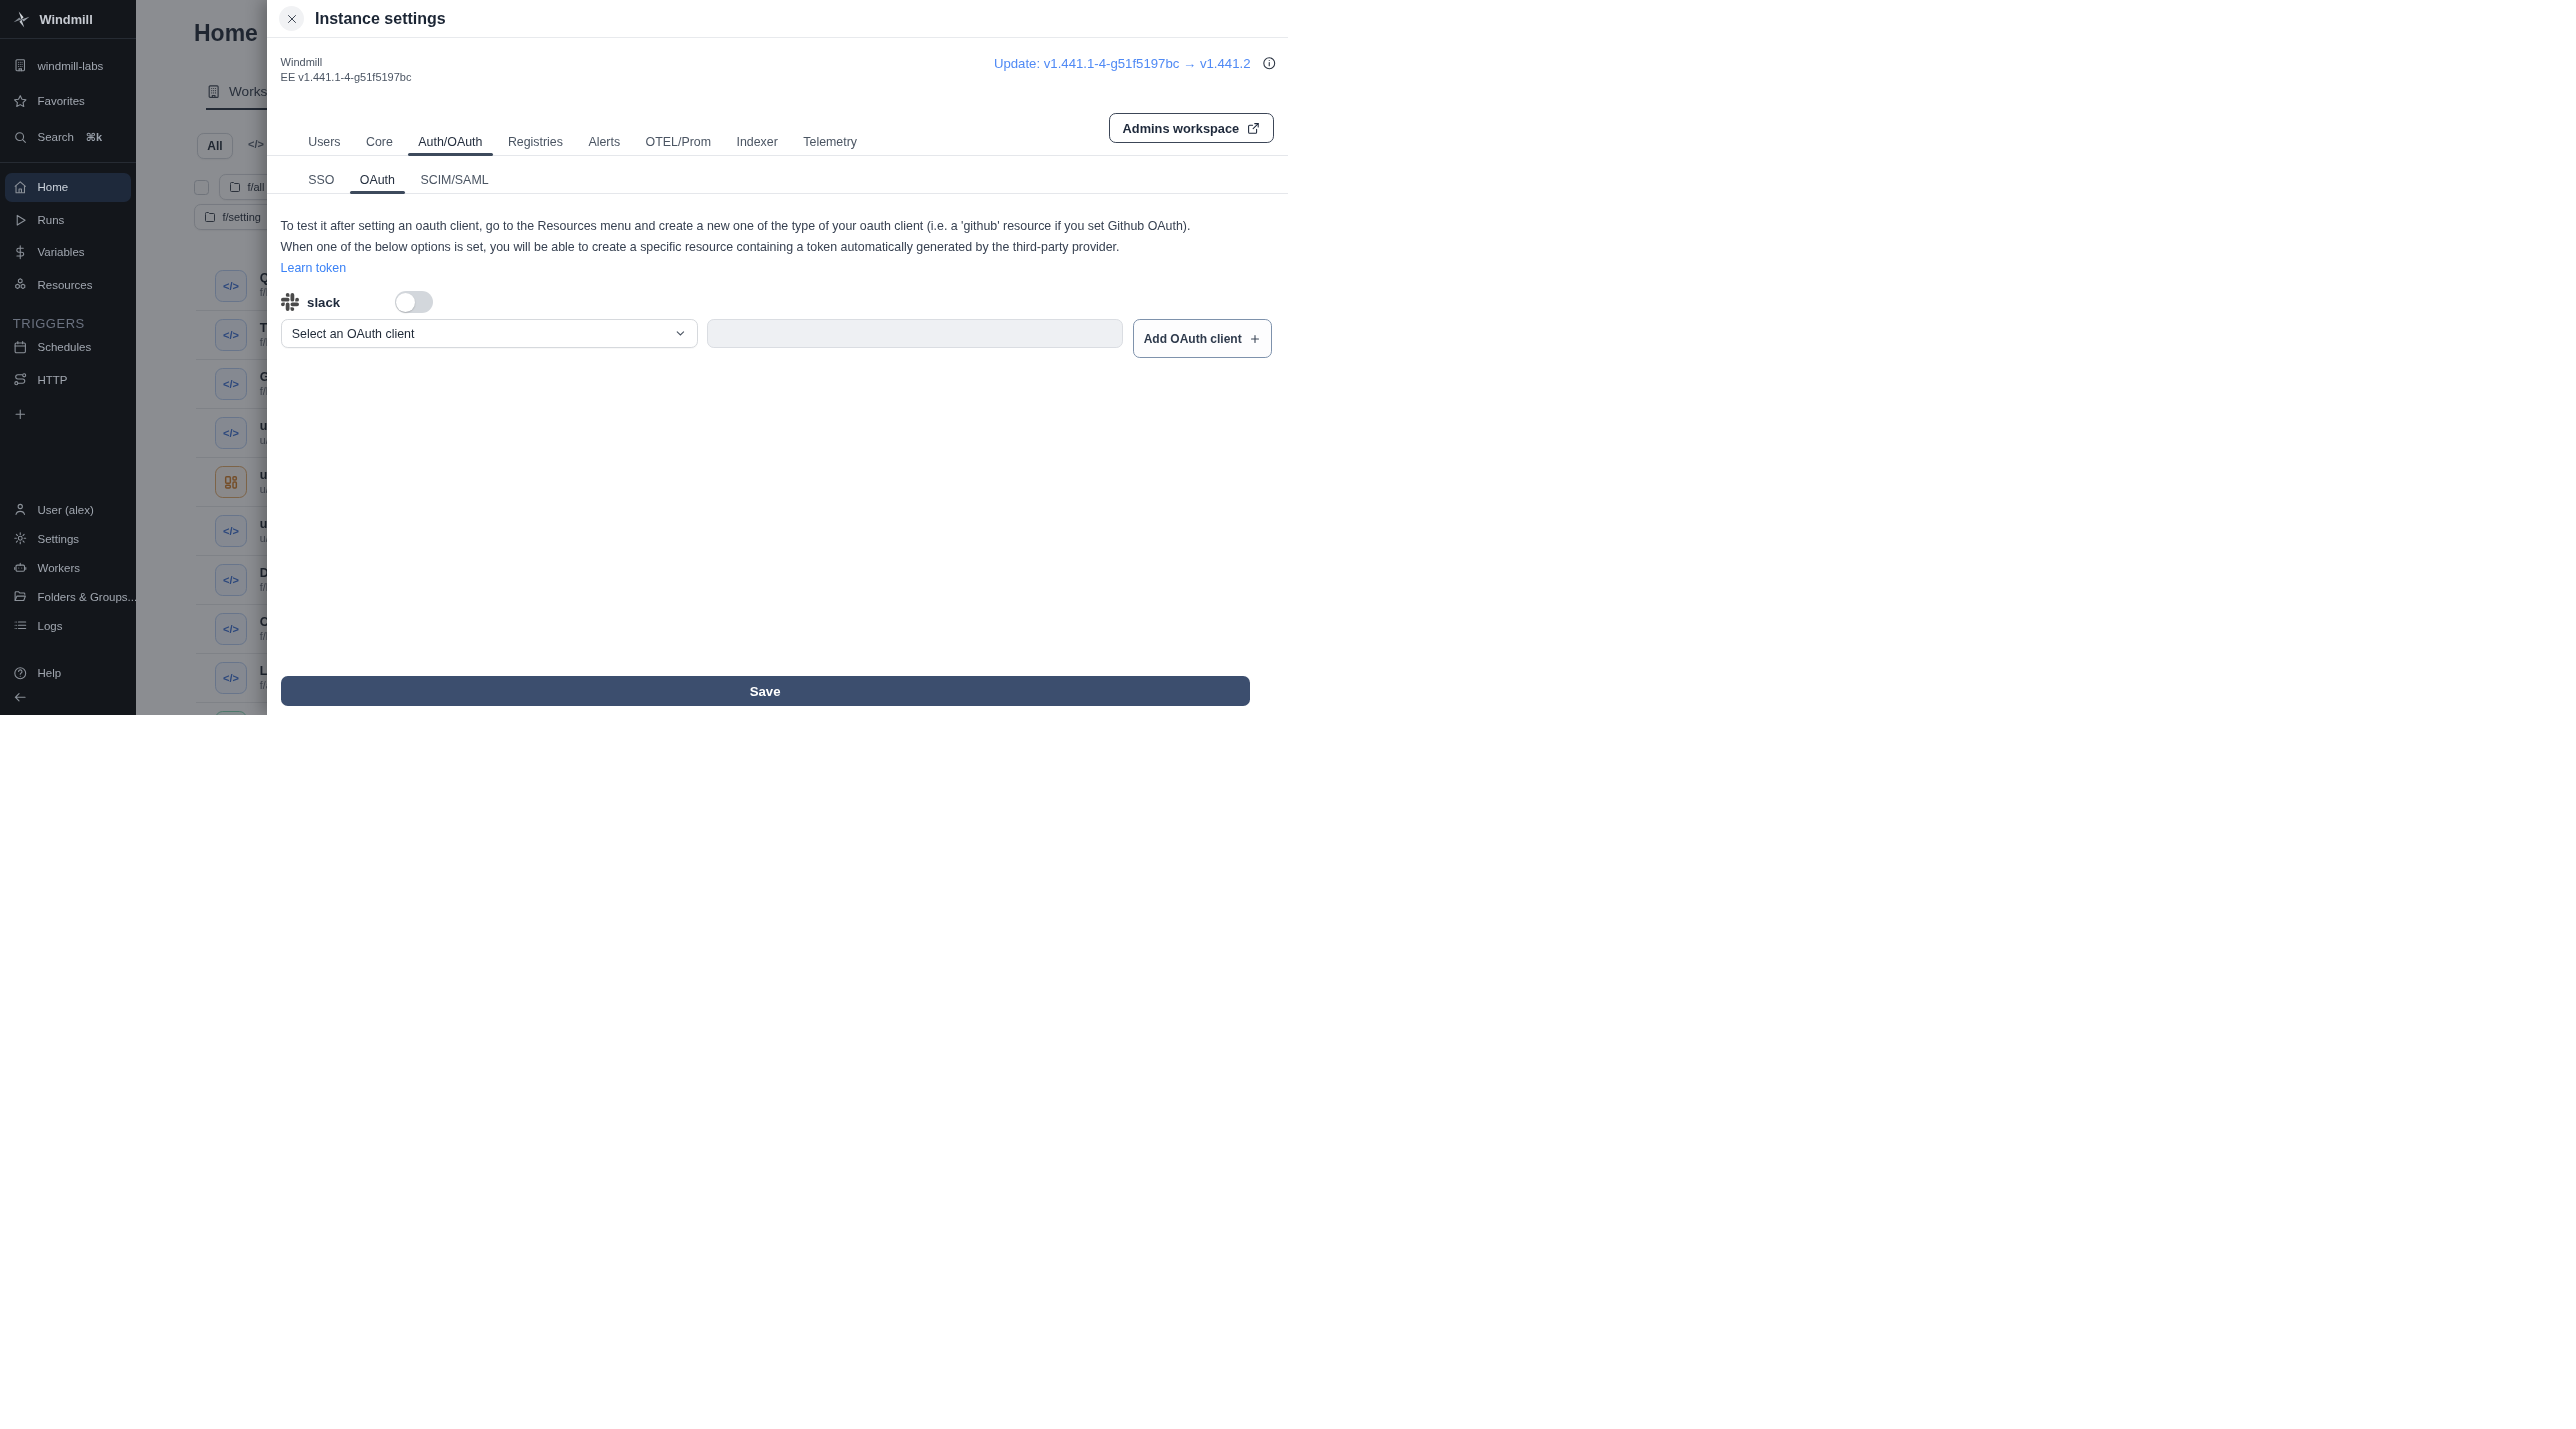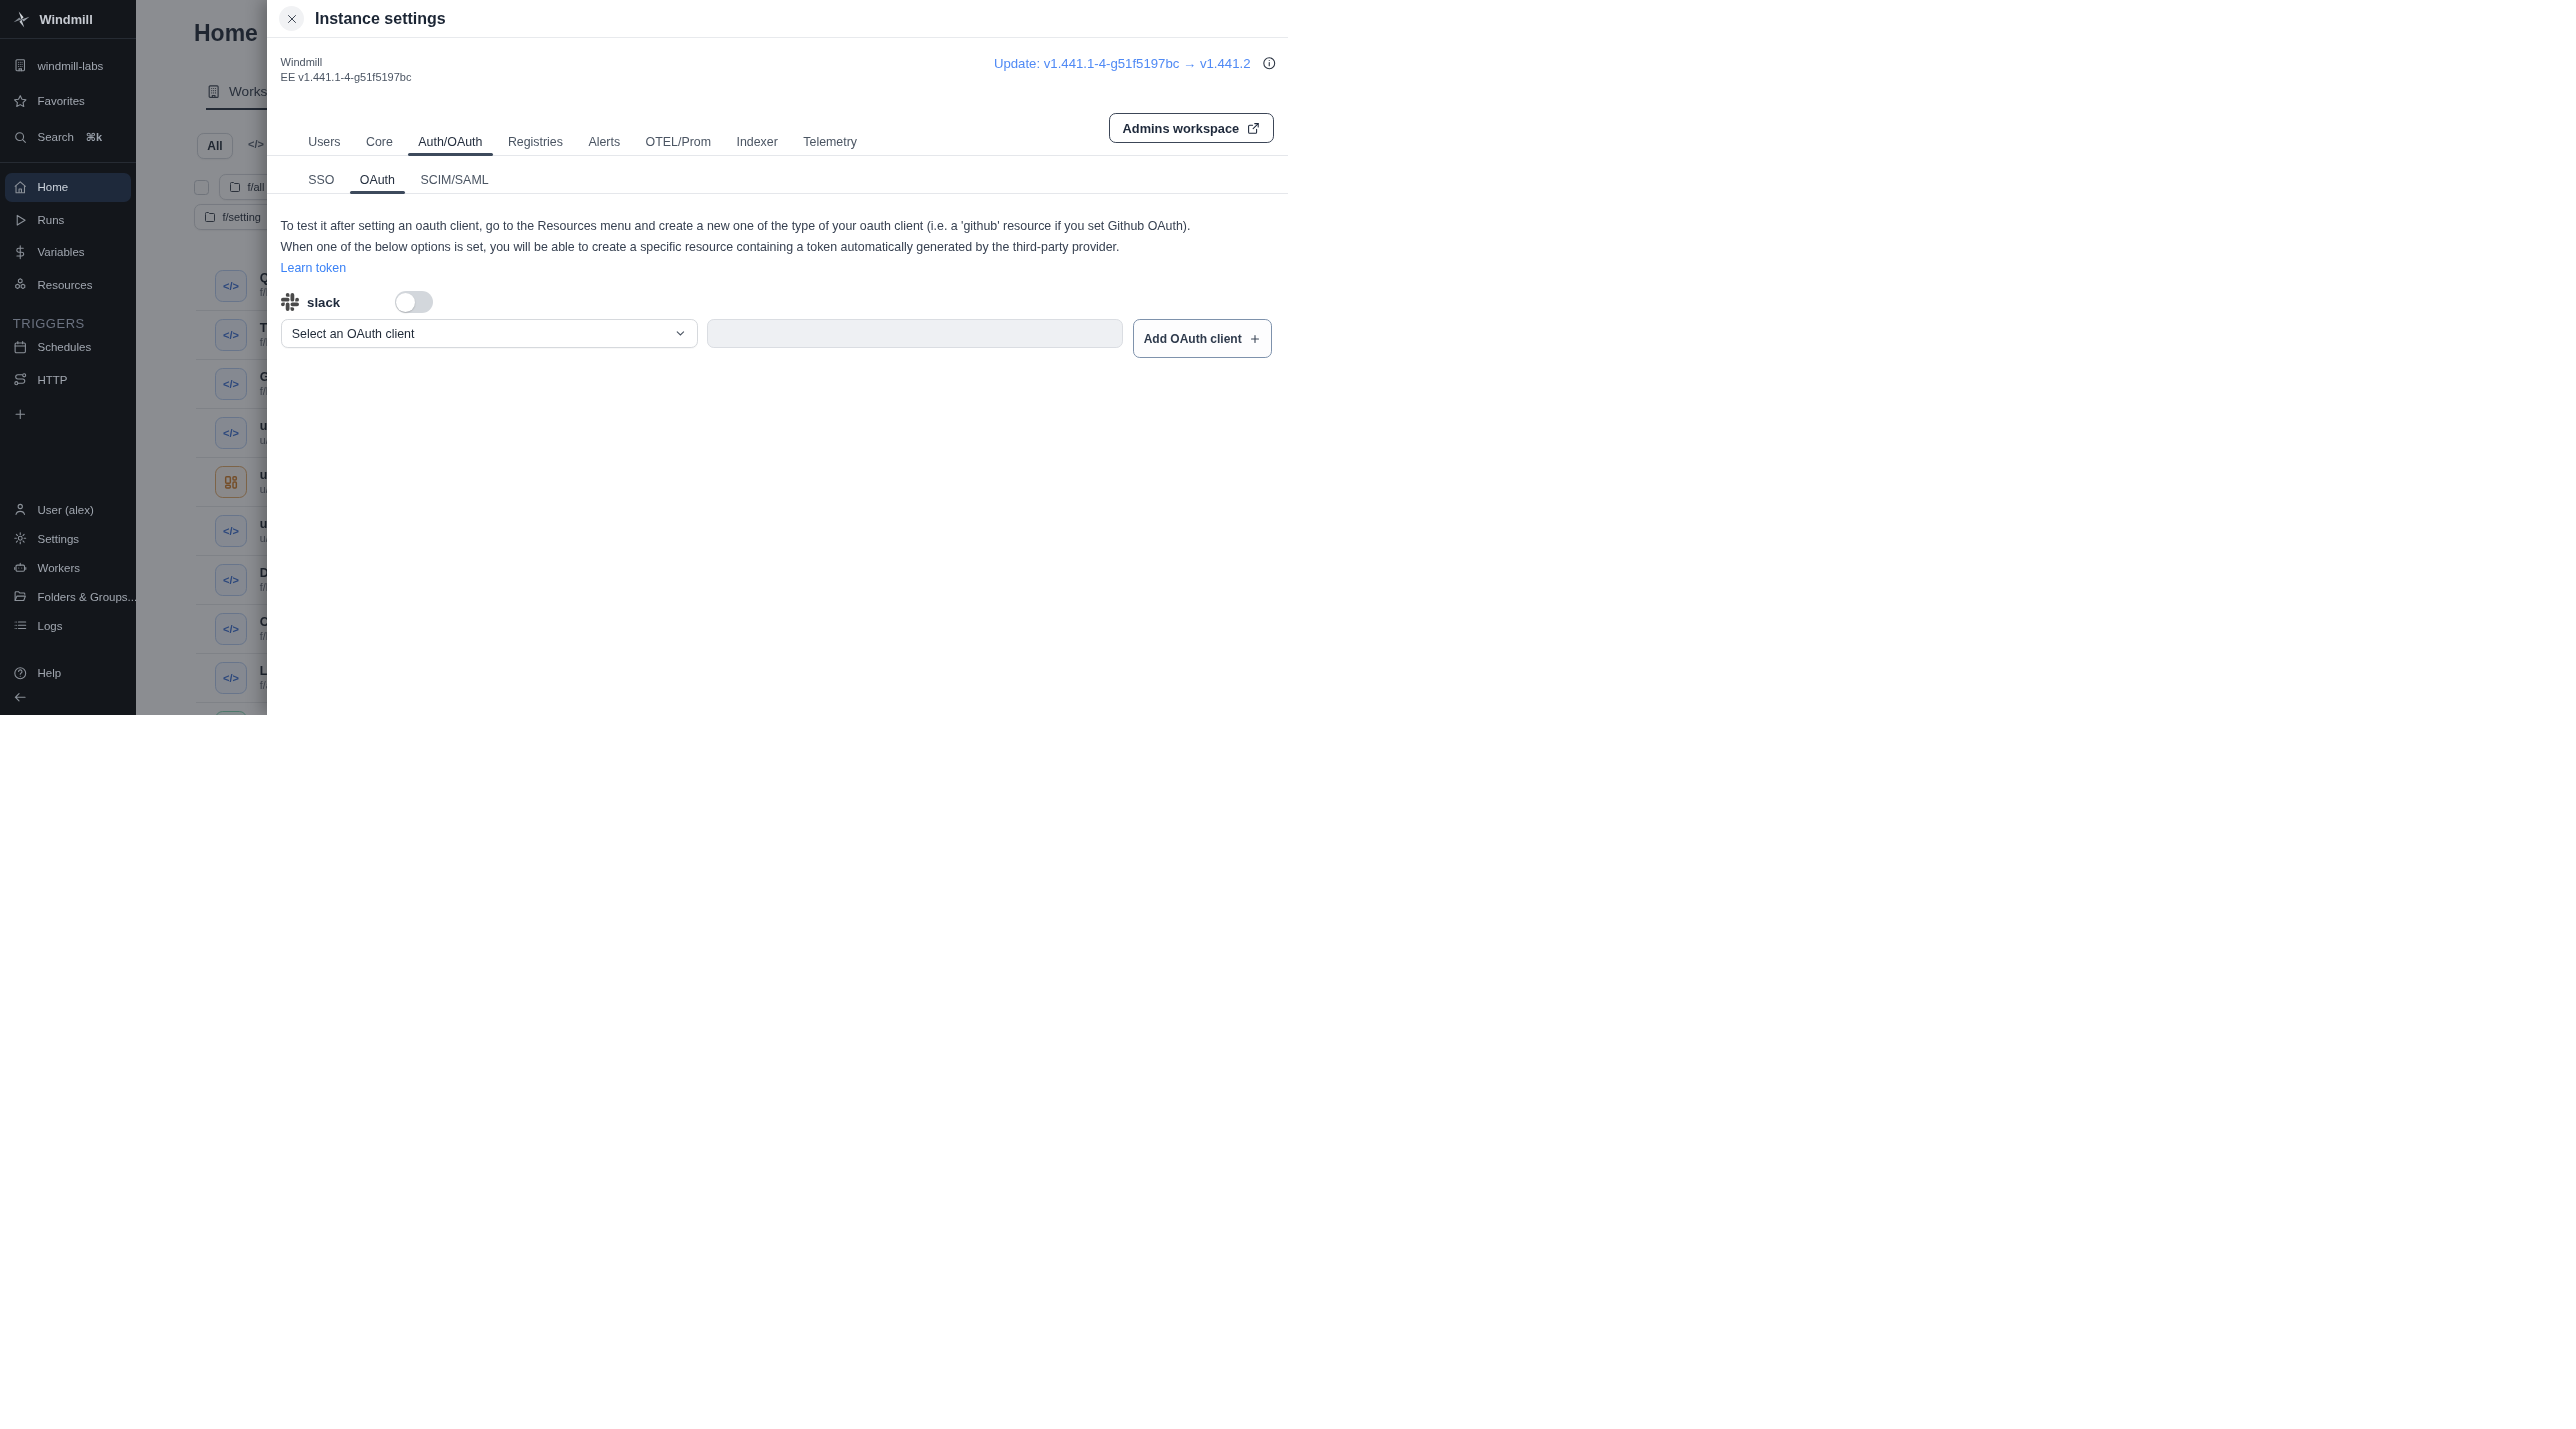--- a/index.html
+++ b/index.html
@@ -486,16 +486,17 @@
       <button class="add-client-btn">
         <span>Add OAuth client</span>
         <span class="ic">
           <svg viewBox="0 0 24 24" fill="none" stroke="currentColor" stroke-width="2.2" stroke-linecap="round">
               <path d="M12 5v14M5 12h14"></path>
             </svg>
         </span>
       </button>
     </div>
 
+    <button class="save-btn">Save</button>
   </section>
 
 </div>
 
 
 </body></html>

